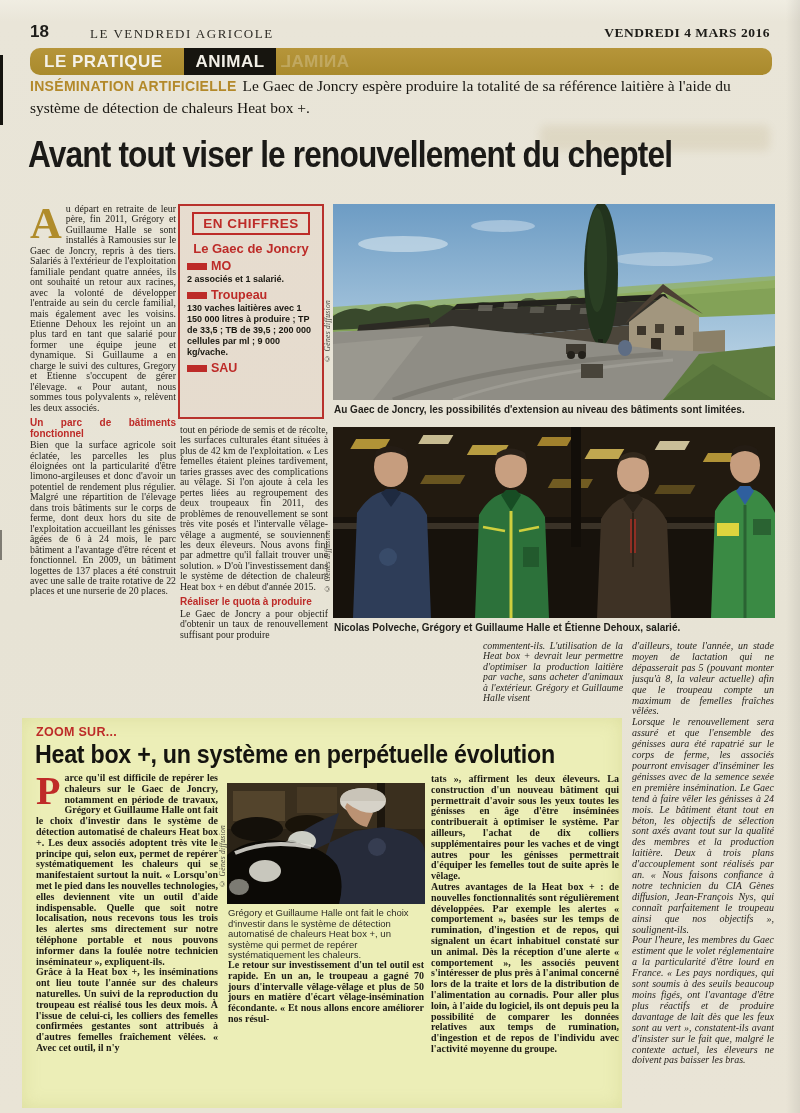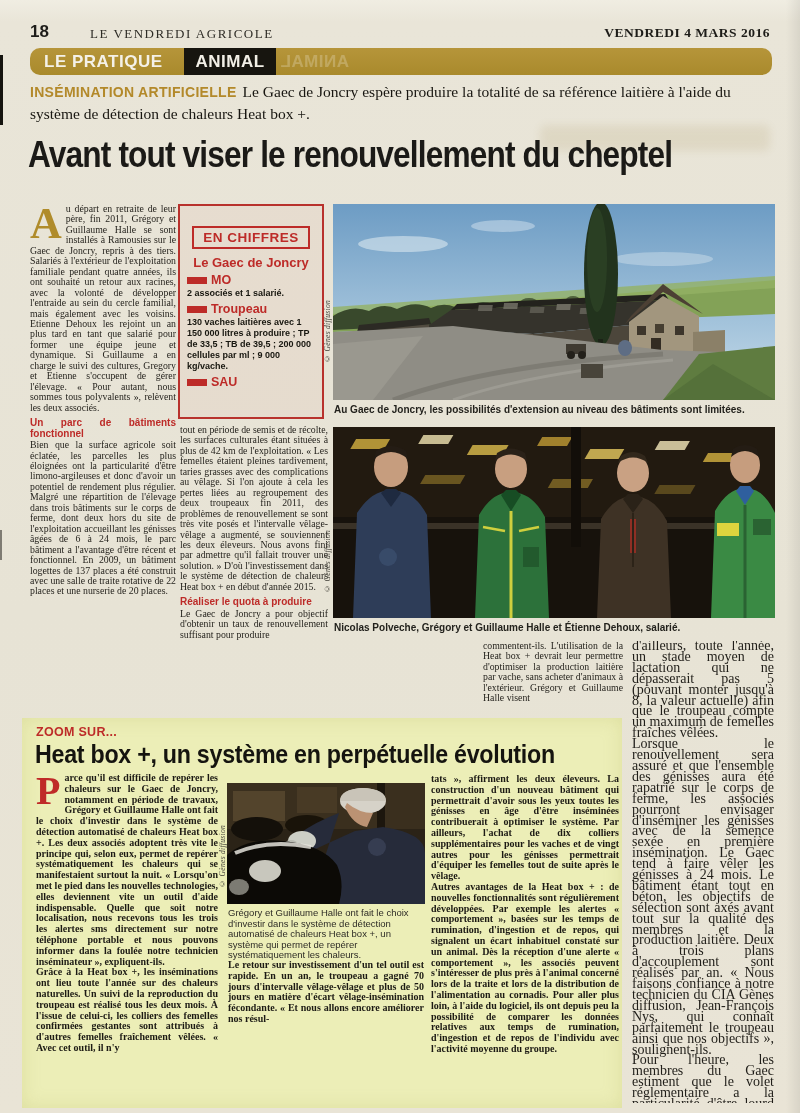--- a/index.html
+++ b/index.html
@@ -19,37 +19,37 @@
   .masthead{position:absolute;left:90px;top:26px;font:400 13px/15px "Liberation Serif",serif;letter-spacing:1.5px;color:#2e2c26;}
   .issuedate{position:absolute;right:30px;top:25px;font:700 13.5px/15px "Liberation Serif",serif;letter-spacing:.5px;color:#1d1c18;}
 
   .banner{position:absolute;left:30px;top:48px;width:742px;height:27px;background:linear-gradient(180deg,#b6953a,#a98a2c);border-radius:10px;}
   .banner .section{position:absolute;left:14px;top:0;height:27px;font:700 17px/27px "Liberation Sans",sans-serif;color:#f4f1e8;letter-spacing:.5px;}
   .banner .rubric{position:absolute;left:154px;top:0;width:92px;height:27px;background:#17150f;
     font:700 17px/27px "Liberation Sans",sans-serif;color:#f2efe6;text-align:center;letter-spacing:.5px;}
   .banner .rubric-ghost{position:absolute;left:250px;top:0;height:27px;font:700 17px/27px "Liberation Sans",sans-serif;
     color:#efe9d6;opacity:.28;transform:scaleX(-1);letter-spacing:.5px;filter:blur(.4px);}
 
-  .kickerline{position:absolute;left:30px;top:81px;width:742px;font:400 15.5px/21px "Liberation Serif",serif;color:#181611;}
+  .kickerline{position:absolute;left:30px;top:75px;width:742px;font:400 15.5px/21px "Liberation Serif",serif;color:#181611;}
   .kicker{font:700 14px/21px "Liberation Sans",sans-serif;color:#b3892a;letter-spacing:.3px;margin-right:6px;}
 
   .headline{position:absolute;left:28px;top:134px;white-space:nowrap;
     font:700 37px/42px "Liberation Sans",sans-serif;letter-spacing:-1px;color:#1b1a17;
     transform:scaleX(.855);transform-origin:left center;}
 
   
   .bodycol{position:absolute;font:400 9.8px/10.45px "Liberation Serif",serif;color:#201e19;text-align:justify;overflow:hidden;}
   .bodycol p{margin:0;}
   .subhead{margin:5px 0 1px 0;font:700 10px/10.5px "Liberation Sans",sans-serif;color:#bd2b28;}
   .dropcap{float:left;font:700 44px/37px "Liberation Serif",serif;color:#b08c2b;margin:1px 4px 0 0;}
   .dropcap.red{color:#bf2a28;font-size:40px;line-height:33px;}
 
   
   .statsbox{position:absolute;left:178px;top:204px;width:146px;height:215px;border:2px solid #b8322d;
-    background:rgba(190,80,60,0.05);box-sizing:border-box;padding:20px 7px;text-align:center;}
+    background:rgba(190,80,60,0.05);box-sizing:border-box;padding:6px 7px;text-align:center;}
   .stats-title{display:inline-block;border:2px solid #bd2b28;color:#bd2b28;background:transparent;
     font:700 13.5px/15px "Liberation Sans",sans-serif;padding:2px 9px;letter-spacing:.5px;}
   .stats-sub{font:700 13px/15px "Liberation Sans",sans-serif;color:#bd2b28;margin:6px 0 2px 0;}
   .stat-item{text-align:left;margin-top:3px;}
   .stat-head{display:flex;align-items:center;gap:4px;}
   .stat-bar{display:inline-block;width:20px;height:7px;background:#bd2b28;}
   .stat-label{font:700 12.5px/14px "Liberation Sans",sans-serif;color:#bd2b28;}
   .stat-text{font:700 9px/11px "Liberation Sans",sans-serif;color:#17160f;text-align:left;margin-top:1px;}
 
   
@@ -258,24 +258,24 @@
         <path d="M403 64 L412 78 L421 64 L417 59 L407 59 Z" fill="#2f5f9e"></path>
         <rect x="384" y="96" width="22" height="13" fill="#ddd43e"></rect>
         <path d="M412 78 L412 191" stroke="#2a6332" stroke-width="3"></path>
         <rect x="420" y="92" width="18" height="16" fill="#2a6332"></rect>
       </g>
     </svg>
   </div>
   <div class="credit" style="left:324px;top:530px;">© Gènes diffusion</div>
   <div class="caption" style="left:334px;top:622px;width:440px;">Nicolas Polveche, Grégory et Guillaume Halle et Étienne Dehoux, salarié.</div>
 
-  <div class="bodycol" style="left:483px;top:641px;width:140px;height:80px;">
+  <div class="bodycol" style="left:483px;top:641px;width:140px;height:80px;font-style:italic;">
     <p>commentent-ils. L'utilisation de la Heat box + devrait leur permettre d'optimiser la production laitière par vache, sans acheter d'animaux à l'extérieur. Grégory et Guillaume Halle visent</p>
   </div>
-  <div class="bodycol" style="left:632px;top:641px;width:142px;height:462px;font-size:14px;line-height:10.9px;">
+  <div class="bodycol" style="left:632px;top:641px;width:142px;height:462px;font-size:10px;line-height:10.9px;font-style:italic;">
     <p>d'ailleurs, toute l'année, un stade moyen de lactation qui ne dépasserait pas 5 (pouvant monter jusqu'à 8, la valeur actuelle) afin que le troupeau compte un maximum de femelles fraîches vêlées.</p>
     <p>Lorsque le renouvellement sera assuré et que l'ensemble des génisses aura été rapatrié sur le corps de ferme, les associés pourront envisager d'inséminer les génisses avec de la semence sexée en première insémination. Le Gaec tend à faire vêler les génisses à 24 mois. Le bâtiment étant tout en béton, les objectifs de sélection sont axés avant tout sur la qualité des membres et la production laitière. Deux à trois plans d'accouplement sont réalisés par an. « Nous faisons confiance à notre technicien du CIA Gènes diffusion, Jean-François Nys, qui connaît parfaitement le troupeau ainsi que nos objectifs », soulignent-ils.</p>
     <p>Pour l'heure, les membres du Gaec estiment que le volet réglementaire a la particularité d'être lourd en France. « Les pays nordiques, qui sont soumis à des seuils beaucoup moins figés, ont l'avantage d'être plus réactifs et de produire davantage de lait dès que les feux sont au vert », constatent-ils avant d'insister sur le fait que, malgré le contexte actuel, les éleveurs ne doivent pas baisser les bras.</p>
   </div>
 
   <div class="zoombox">
     <div class="zoom-label">ZOOM SUR...</div>
     <div class="zoom-headline">Heat box +, un système en perpétuelle évolution</div>
 
     <div class="zoomcol" style="left:14px;top:55px;width:182px;height:322px;">

